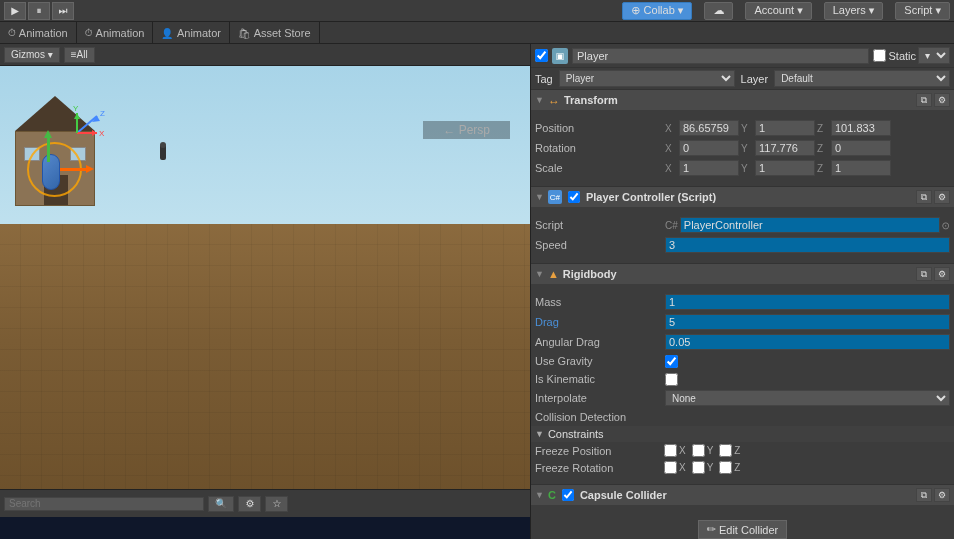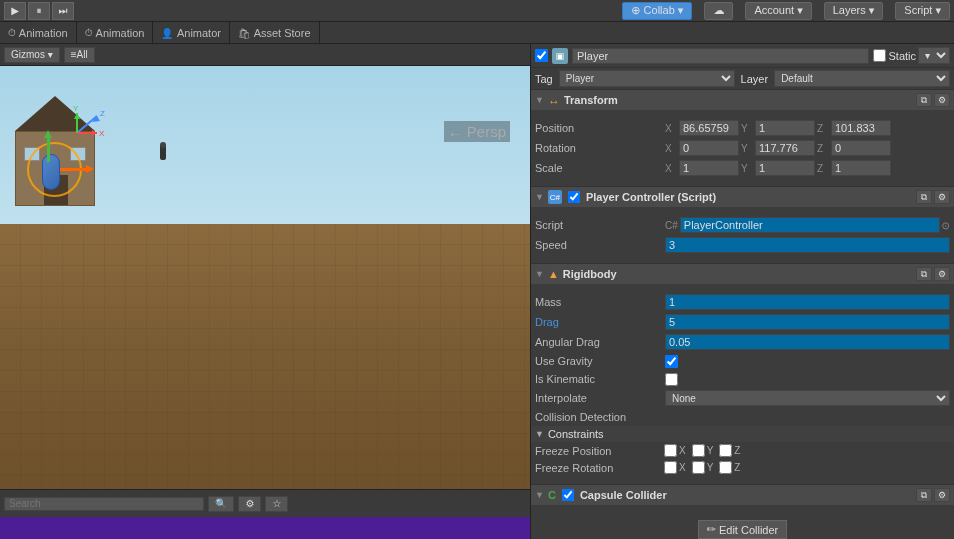--- a/index.html
+++ b/index.html
@@ -15,40 +15,40 @@
 
     
     #tab-bar { display: flex; background: #3a3a3a; height: 22px; border-bottom: 1px solid #222; overflow: hidden; }
     .tab-item { display: flex; align-items: center; gap: 3px; padding: 0 8px; height: 22px; cursor: pointer; font-size: 11px; color: #bbb; border-right: 1px solid #222; white-space: nowrap; }
     .tab-icon { font-size: 10px; }
 
     
     #main { display: flex; height: calc(539px - 44px); }
 
     
-    #scene-view { flex: 0 0 530px; background: #4c1d95; position: relative; overflow: hidden; }
+    #scene-view { flex: 0 0 530px; background: #0f172a; position: relative; overflow: hidden; }
     #scene-toolbar { display: flex; align-items: center; background: #3a3a3a; height: 22px; padding: 0 4px; gap: 4px; border-bottom: 1px solid #222; }
     .scene-tool-btn { background: #555; border: 1px solid #444; color: #ddd; padding: 1px 6px; font-size: 10px; cursor: pointer; height: 16px; display: flex; align-items: center; }
     #scene-canvas { width: 530px; height: calc(100% - 44px); position: relative; overflow: hidden; }
     
     #sky { position: absolute; top: 0; left: 0; width: 100%; height: 45%; background: linear-gradient(to bottom, #a8d4e8 0%, #c5e4f0 100%); }
     
     #ground { position: absolute; bottom: 0; left: 0; width: 100%; height: 65%; background: linear-gradient(to bottom, #8b6a3e 0%, #7a5c34 40%, #6b4f2a 100%); }
     
     #ground::before {
       content: '';
       position: absolute;
       top: 0; left: 0; right: 0; bottom: 0;
       background: repeating-linear-gradient(90deg, transparent, transparent 20px, rgba(0,0,0,0.05) 20px, rgba(0,0,0,0.05) 21px),
                   repeating-linear-gradient(0deg, transparent, transparent 20px, rgba(0,0,0,0.05) 20px, rgba(0,0,0,0.05) 21px);
     }
     
     #building { position: absolute; top: 30px; left: 15px; }
     
-    #persp-label { position: absolute; top: 55px; right: 20px; color: #aaa; font-size: 15px; background: rgba(0,0,0,0.3); padding: 2px 4px; }
+    #persp-label { position: absolute; top: 55px; right: 20px; color: #aaa; font-size: 12px; background: rgba(0,0,0,0.3); padding: 2px 20px; }
     
     #scene-bottom { display: flex; align-items: center; background: #3a3a3a; height: 28px; padding: 0 4px; gap: 4px; border-top: 1px solid #222; position: absolute; bottom: 0; width: 100%; }
     #search-scene { background: #555; border: 1px solid #444; color: #ddd; height: 14px; width: 200px; font-size: 10px; padding: 0 4px; }
 
     
     #inspector { flex: 1; background: #3c3c3c; overflow-y: auto; border-left: 1px solid #222; display: flex; flex-direction: column; }
     #inspector-tabs { display: flex; background: #3a3a3a; border-bottom: 1px solid #222; height: 24px; }
     .insp-tab { padding: 0 10px; height: 24px; display: flex; align-items: center; cursor: pointer; font-size: 11px; color: #bbb; border-right: 1px solid #222; }
     .insp-tab.active { background: #4a4a4a; color: #fff; }
     #insp-lock { margin-left: auto; padding: 0 6px; display: flex; align-items: center; cursor: pointer; color: #888; }

